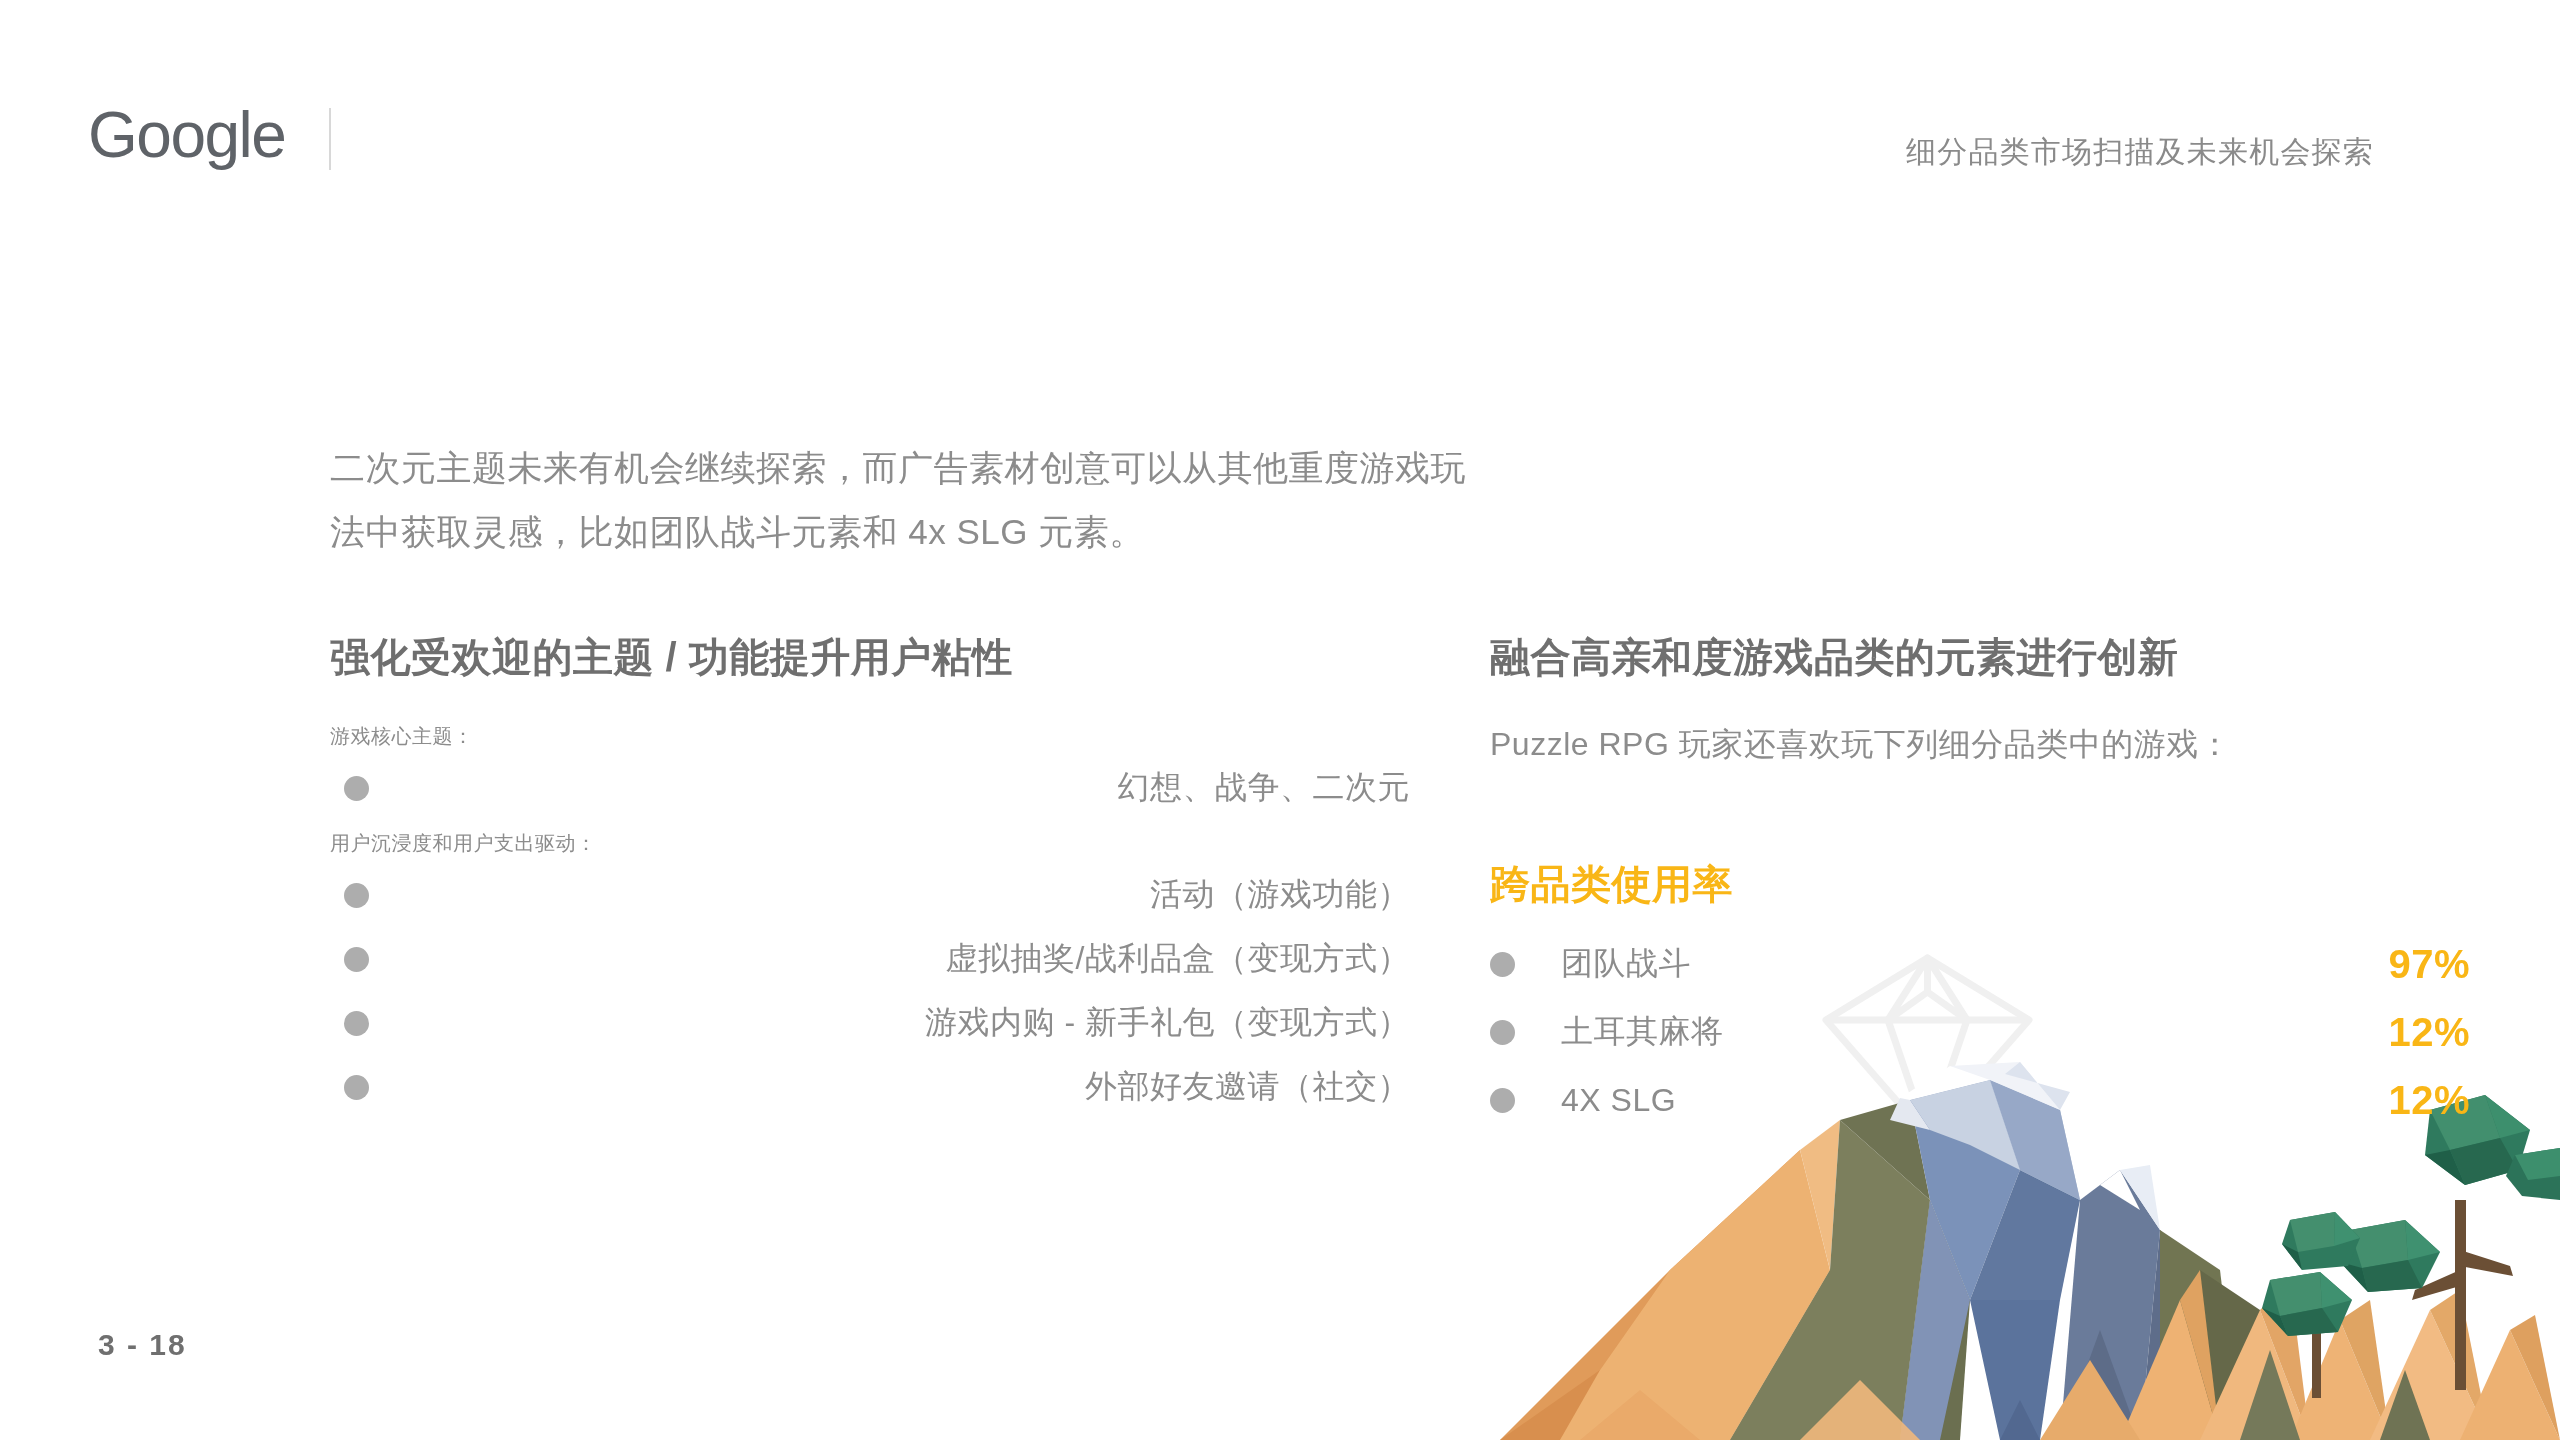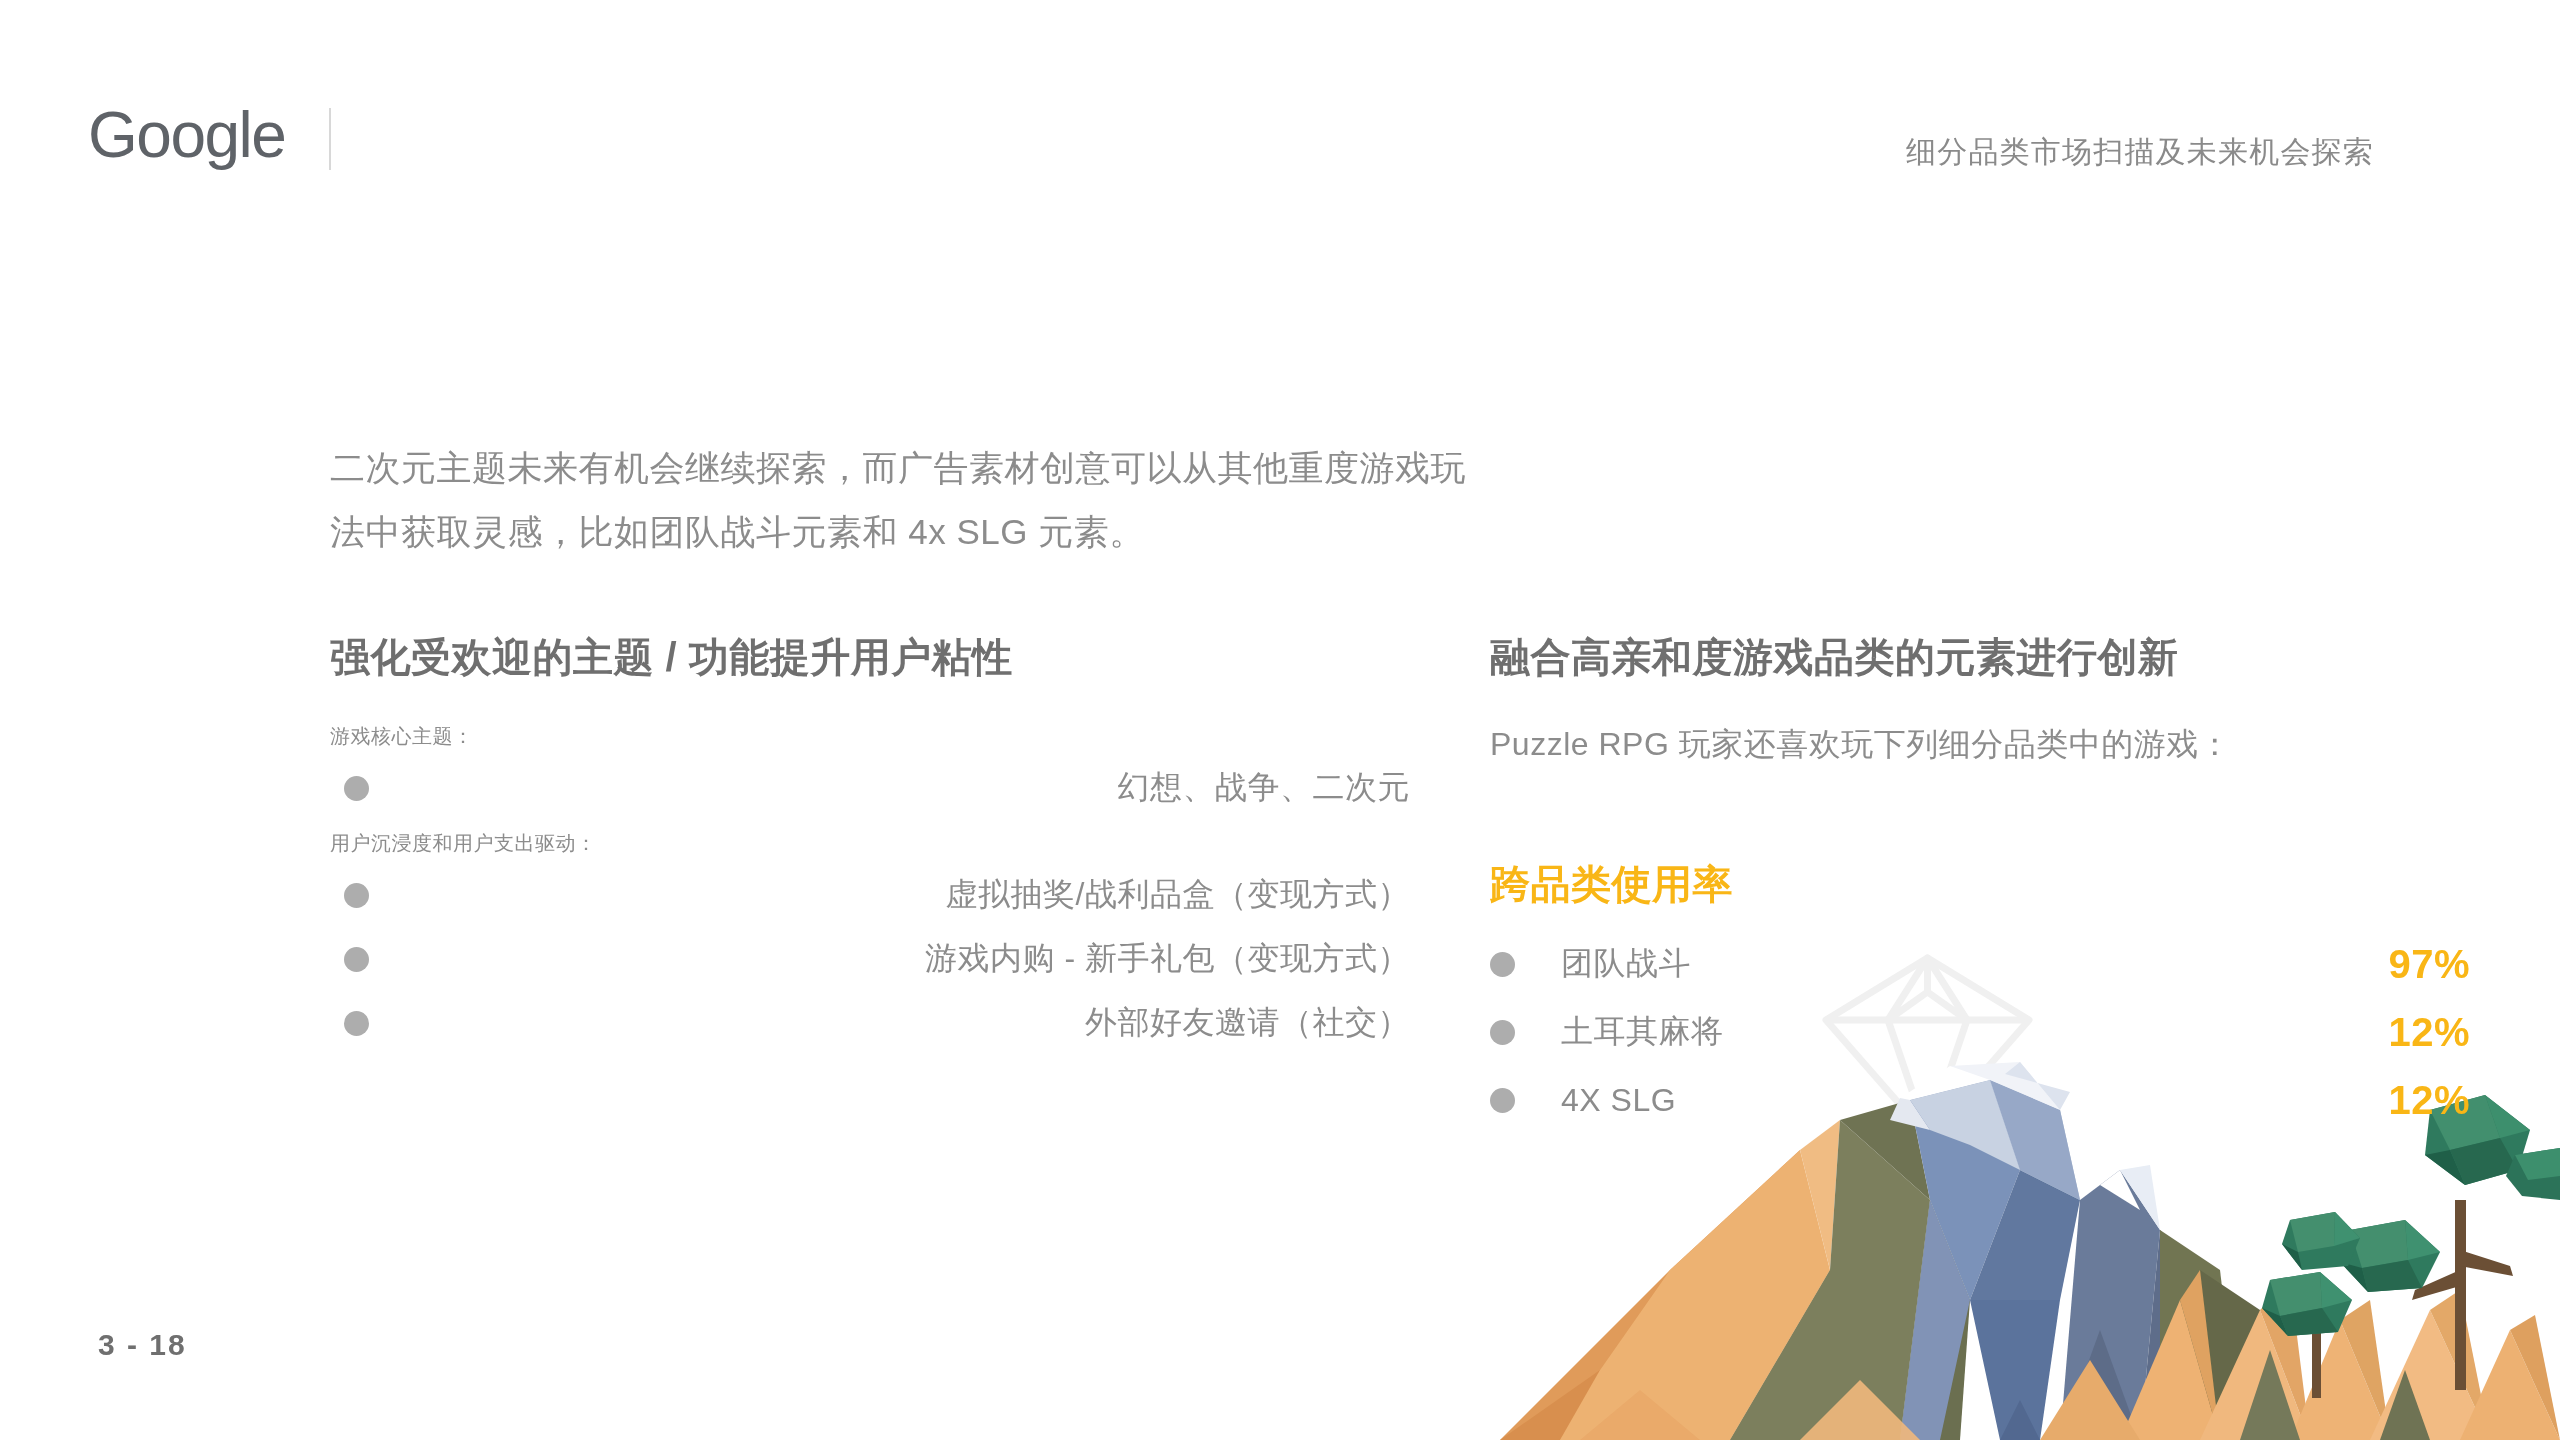--- a/index.html
+++ b/index.html
@@ -166,20 +166,24 @@
 
     <div class="group-label">游戏核心主题：</div>
 
     <div class="bullet-row">
       <span class="bullet-dot"></span>
       <span class="bullet-text">幻想、战争、二次元</span>
     </div>
 
     <div class="group-label" id="left-group-2-label">用户沉浸度和用户支出驱动：</div>
 
+    <div class="bullet-row">
+      <span class="bullet-dot"></span>
+      <span class="bullet-text">活动（游戏功能）</span>
+    </div>
     <div class="bullet-row">
       <span class="bullet-dot"></span>
       <span class="bullet-text">虚拟抽奖/战利品盒（变现方式）</span>
     </div>
     <div class="bullet-row">
       <span class="bullet-dot"></span>
       <span class="bullet-text">游戏内购 - 新手礼包（变现方式）</span>
     </div>
     <div class="bullet-row">
       <span class="bullet-dot"></span>

